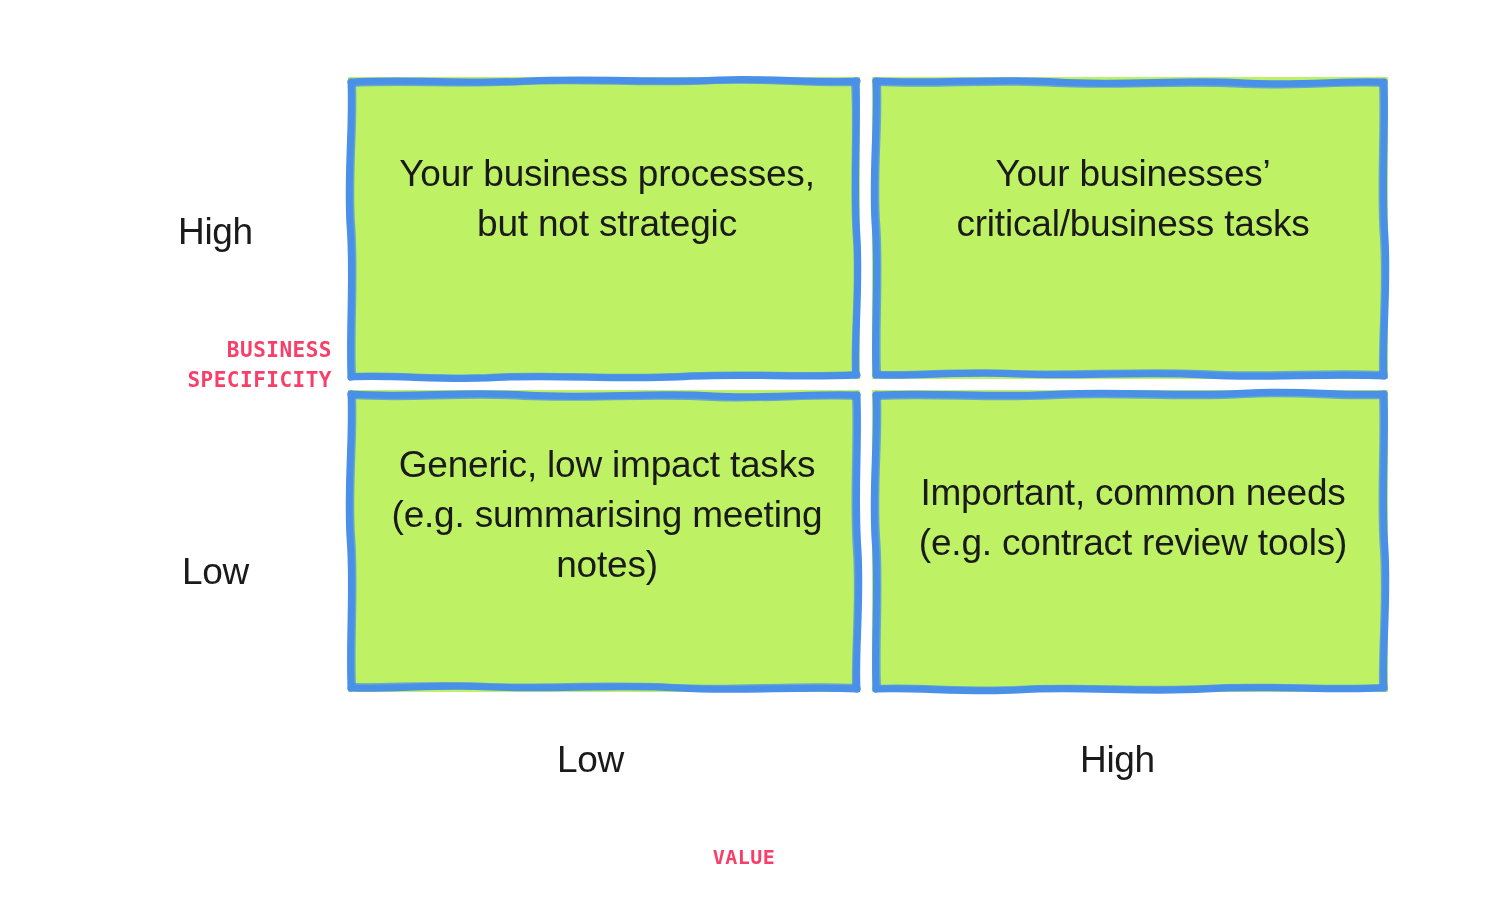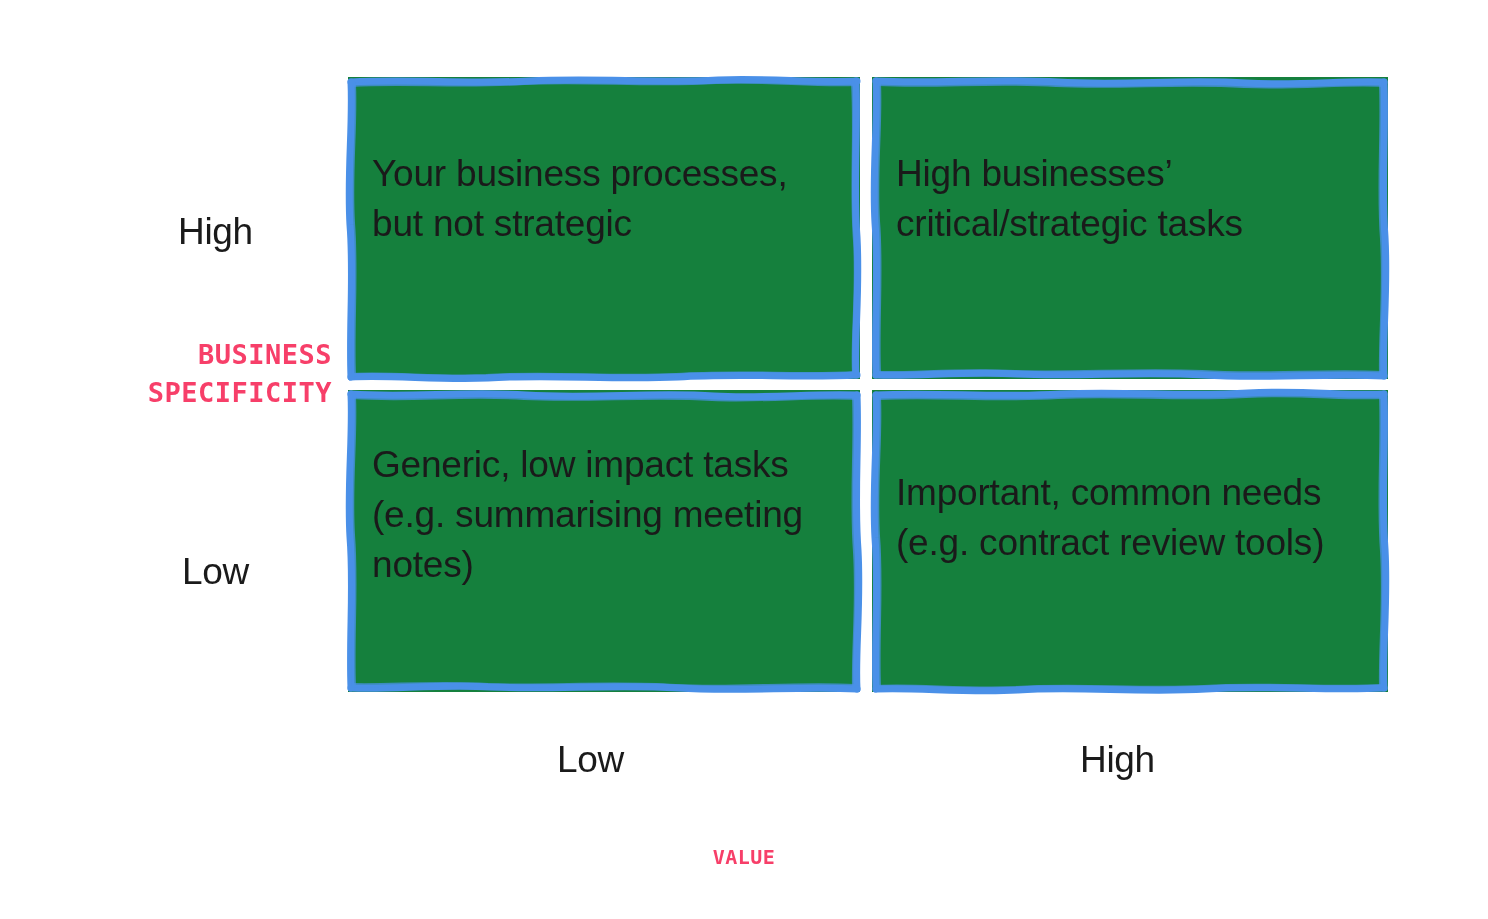--- a/index.html
+++ b/index.html
@@ -20,21 +20,22 @@
     position: absolute;
     left: 0; top: 0;
     width: 1488px;
     height: 919px;
   }
 
   
   .quad {
     position: absolute;
     box-sizing: border-box;
-    background: #15803d;
+    background: #bef264;
+    text-align: center;
   }
   .quad-border {
     position: absolute;
     left: 0; top: 0;
     width: 100%;
     height: 100%;
     pointer-events: none;
   }
   .quad-border svg {
     display: block;
@@ -87,21 +88,21 @@
     font-family: "DejaVu Sans Mono", "Liberation Mono", monospace;
     font-weight: 700;
     letter-spacing: 0.5px;
     white-space: pre-line;
   }
   #y-axis-title {
     left: 0px;
     top: 336px;
     width: 332px;
     text-align: right;
-    font-size: 27px;
+    font-size: 21px;
     line-height: 1.42;
   }
   #x-axis-title {
     left: 0px;
     top: 847px;
     width: 1488px;
     text-align: center;
     font-size: 20px;
     line-height: 1;
   }
@@ -139,21 +140,21 @@
         <path d="M4,4 C62,7 124,1 186,5 C250,9 312,2 374,6 C428,9 474,3 512,5" fill="none" stroke="#4A90E8" stroke-width="7" stroke-linecap="round"></path>
         <path d="M6,7 C64,10 122,4 184,8 C248,11 310,5 372,9 C426,11 472,6 510,8" fill="none" stroke="#4A90E8" stroke-width="4" stroke-linecap="round" opacity="0.75"></path>
         <path d="M512,5 C514,56 509,108 513,160 C516,214 510,262 512,299" fill="none" stroke="#4A90E8" stroke-width="7" stroke-linecap="round"></path>
         <path d="M509,7 C511,58 506,110 510,162 C513,214 508,262 509,297" fill="none" stroke="#4A90E8" stroke-width="4" stroke-linecap="round" opacity="0.75"></path>
         <path d="M512,299 C455,296 392,302 332,298 C268,294 205,300 145,297 C92,294 42,300 4,298" fill="none" stroke="#4A90E8" stroke-width="7" stroke-linecap="round"></path>
         <path d="M510,296 C454,293 390,299 330,295 C266,292 204,297 143,295 C90,292 42,297 6,296" fill="none" stroke="#4A90E8" stroke-width="4" stroke-linecap="round" opacity="0.75"></path>
         <path d="M4,298 C2,246 7,196 3,146 C0,95 6,48 4,4" fill="none" stroke="#4A90E8" stroke-width="7" stroke-linecap="round"></path>
         <path d="M7,296 C5,244 10,194 6,144 C3,93 9,46 7,6" fill="none" stroke="#4A90E8" stroke-width="4" stroke-linecap="round" opacity="0.75"></path>
       </svg>
     </div>
-    <div class="quad-text">High businesses’ critical/strategic tasks</div>
+    <div class="quad-text">Your businesses’ critical/business tasks</div>
   </div>
 
   <div class="quad" id="quad-br">
     <div class="quad-border">
       <svg viewBox="0 0 516 302" preserveAspectRatio="none" aria-hidden="true">
         <path d="M4,5 C64,2 126,8 188,4 C252,1 314,7 376,3 C430,0 476,6 512,4" fill="none" stroke="#4A90E8" stroke-width="7" stroke-linecap="round"></path>
         <path d="M6,8 C66,5 124,11 186,7 C250,4 312,10 374,6 C428,3 474,9 510,7" fill="none" stroke="#4A90E8" stroke-width="4" stroke-linecap="round" opacity="0.75"></path>
         <path d="M512,4 C514,55 509,107 513,159 C516,213 510,261 512,298" fill="none" stroke="#4A90E8" stroke-width="7" stroke-linecap="round"></path>
         <path d="M509,6 C511,57 506,109 510,161 C513,213 508,261 509,296" fill="none" stroke="#4A90E8" stroke-width="4" stroke-linecap="round" opacity="0.75"></path>
         <path d="M512,298 C456,301 394,295 334,299 C270,303 206,296 146,300 C93,303 43,297 4,299" fill="none" stroke="#4A90E8" stroke-width="7" stroke-linecap="round"></path>

